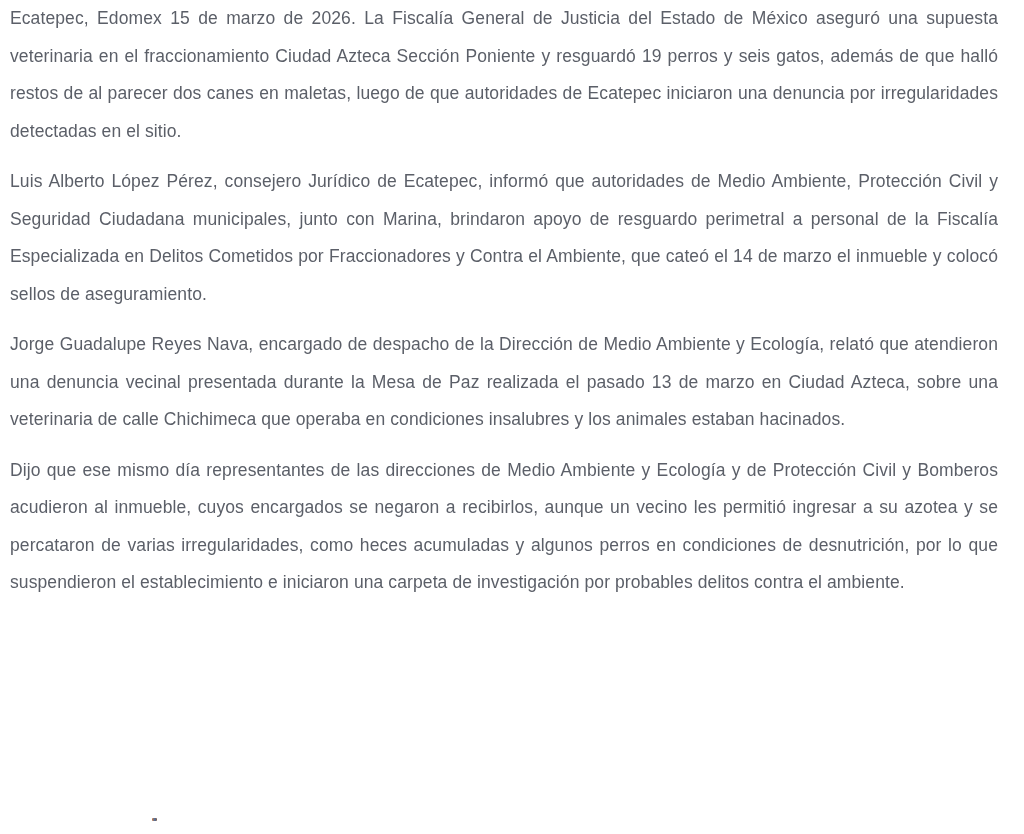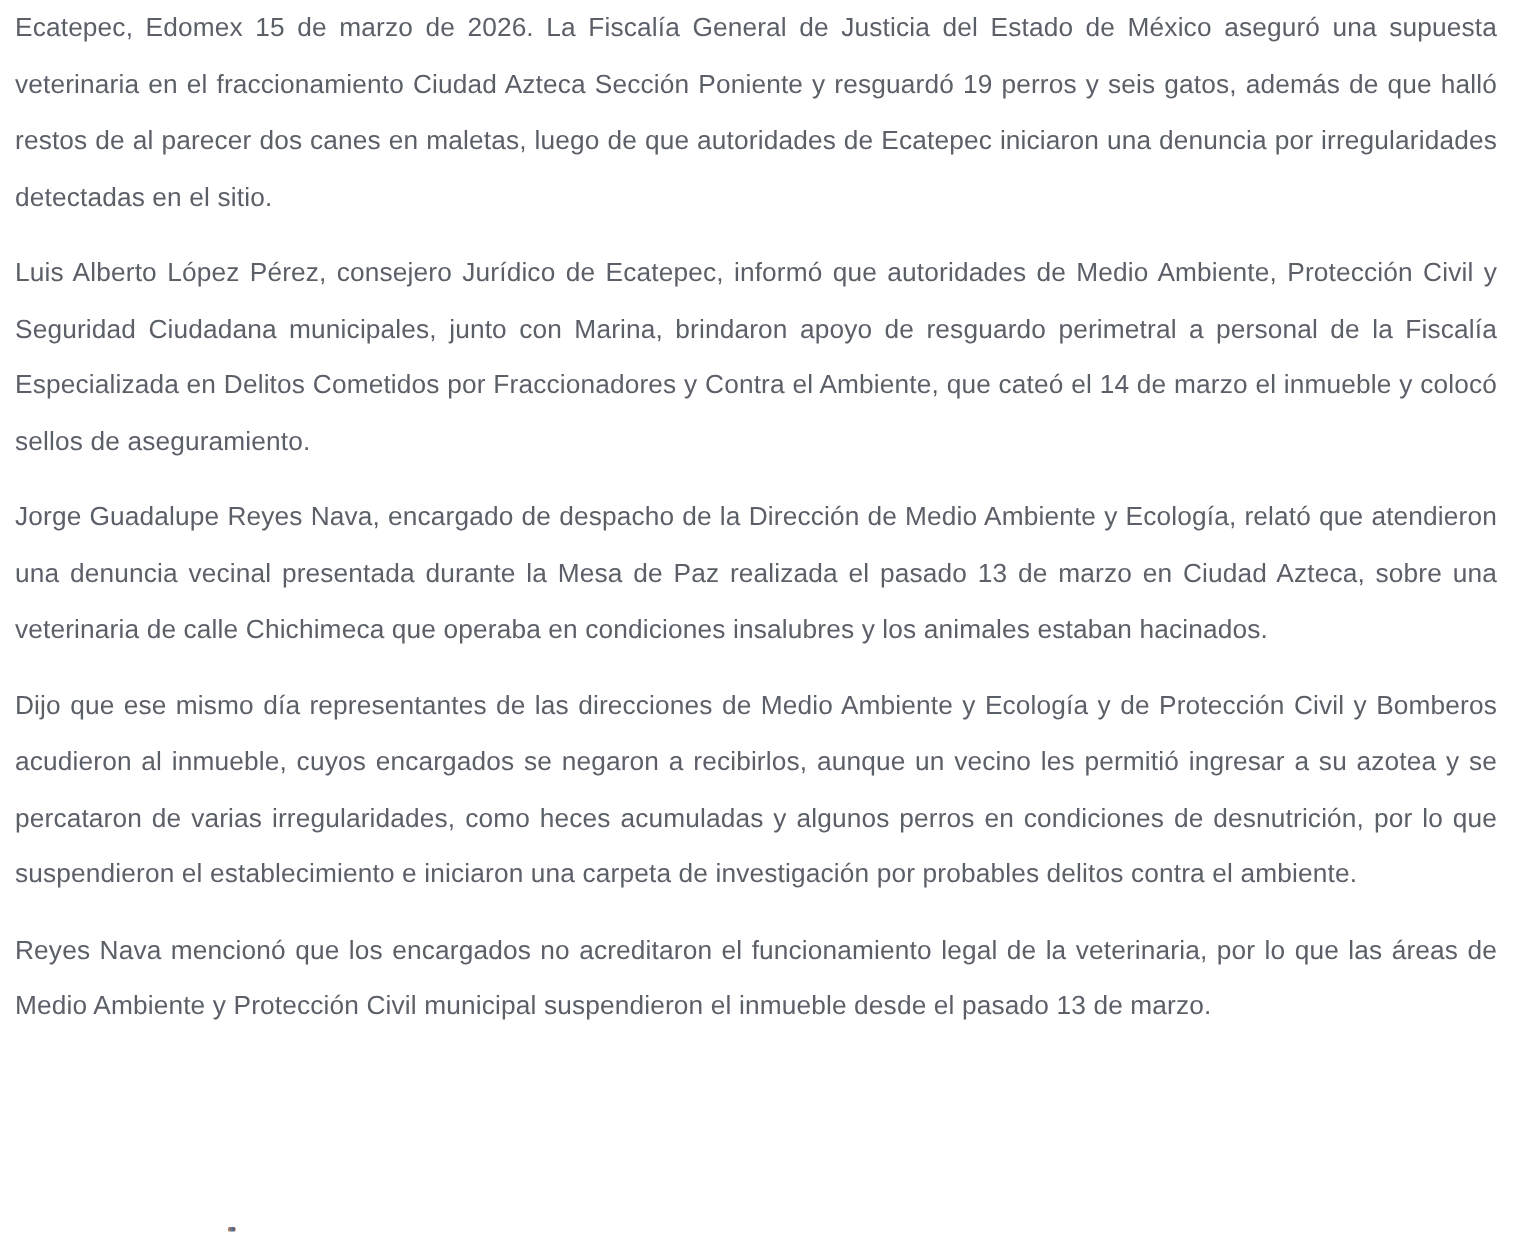--- a/index.html
+++ b/index.html
@@ -45,16 +45,15 @@
 </style>
 </head>
 <body>
 
 <div class="page">
   <div class="article">
     <p>Ecatepec, Edomex 15 de marzo de 2026. La Fiscalía General de Justicia del Estado de México aseguró una supuesta veterinaria en el fraccionamiento Ciudad Azteca Sección Poniente y resguardó 19 perros y seis gatos, además de que halló restos de al parecer dos canes en maletas, luego de que autoridades de Ecatepec iniciaron una denuncia por irregularidades detectadas en el sitio.</p>
     <p>Luis Alberto López Pérez, consejero Jurídico de Ecatepec, informó que autoridades de Medio Ambiente, Protección Civil y Seguridad Ciudadana municipales, junto con Marina, brindaron apoyo de resguardo perimetral a personal de la Fiscalía Especializada en Delitos Cometidos por Fraccionadores y Contra el Ambiente, que cateó el 14 de marzo el inmueble y colocó sellos de aseguramiento.</p>
     <p>Jorge Guadalupe Reyes Nava, encargado de despacho de la Dirección de Medio Ambiente y Ecología, relató que atendieron una denuncia vecinal presentada durante la Mesa de Paz realizada el pasado 13 de marzo en Ciudad Azteca, sobre una veterinaria de calle Chichimeca que operaba en condiciones insalubres y los animales estaban hacinados.</p>
     <p>Dijo que ese mismo día representantes de las direcciones de Medio Ambiente y Ecología y de Protección Civil y Bomberos acudieron al inmueble, cuyos encargados se negaron a recibirlos, aunque un vecino les permitió ingresar a su azotea y se percataron de varias irregularidades, como heces acumuladas y algunos perros en condiciones de desnutrición, por lo que suspendieron el establecimiento e iniciaron una carpeta de investigación por probables delitos contra el ambiente.</p>
-    <p>Reyes Nava mencionó que los encargados no acreditaron el funcionamiento legal de la veterinaria, por lo que las áreas de Medio Ambiente y Protección Civil municipal suspendieron el inmueble desde el pasado 13 de marzo.</p>
   </div>
   <div class="cropped-fragment"></div>
 </div>
 
 </body></html>

